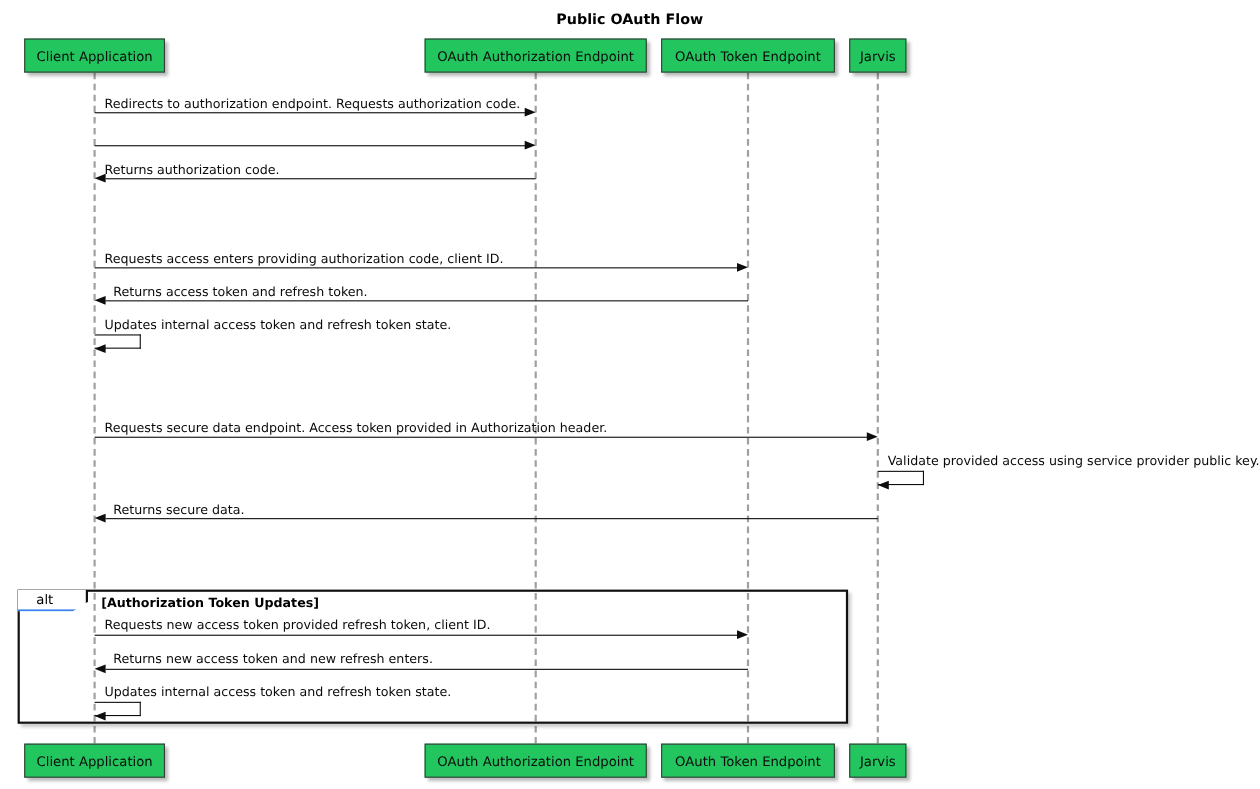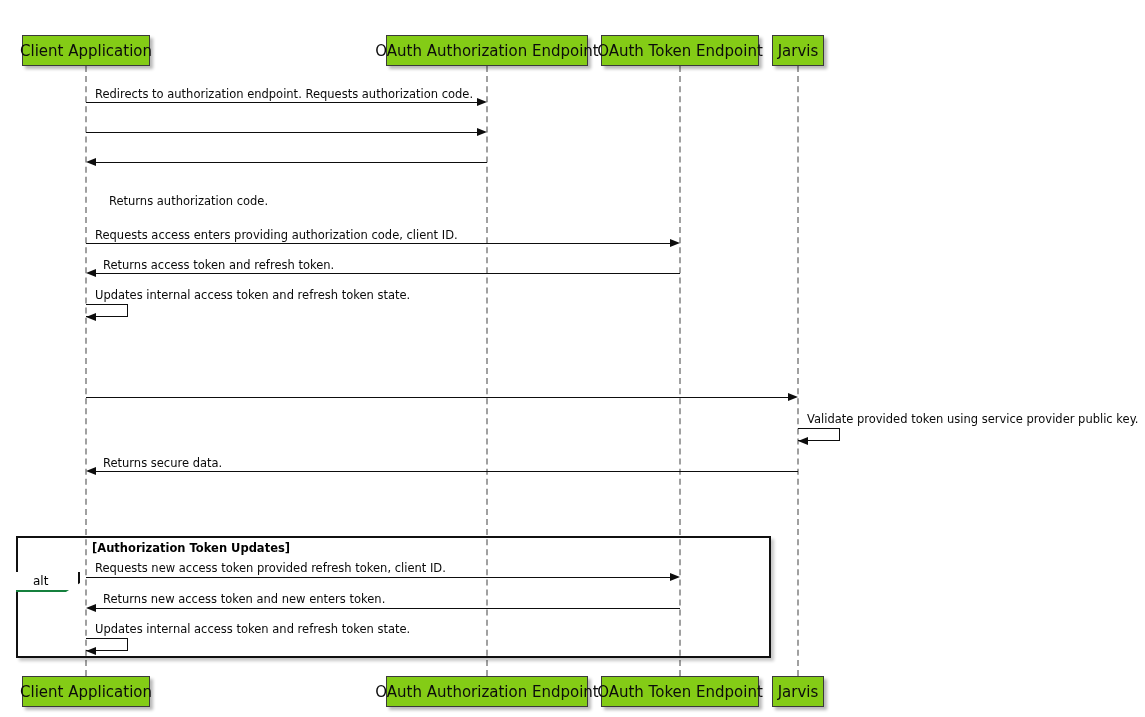--- a/index.html
+++ b/index.html
@@ -29,27 +29,27 @@
     font-weight: bold;
     color: #000000;
     letter-spacing: 0px;
     white-space: nowrap;
   }
 
   
   .participant {
     position: absolute;
     box-sizing: border-box;
-    background: #84cc16;
+    background: #22c55e;
     border: 1px solid #3A3A3A;
     box-shadow: 3px 3px 3px rgba(0,0,0,0.28);
     display: flex;
     align-items: center;
     justify-content: center;
-    font-size: 15px;
+    font-size: 12px;
     color: #0C0C0C;
     white-space: nowrap;
     height: 31px;
   }
 
   
   .lifeline {
     position: absolute;
     width: 0;
     border-left: 2px dashed #A0A0A0;
@@ -99,42 +99,42 @@
     box-sizing: border-box;
     border: 2px solid #101010;
     background: transparent;
     box-shadow: 3px 3px 3px rgba(0,0,0,0.22);
   }
   .alt-tab {
     position: absolute;
     box-sizing: border-box;
     background: #FFFFFF;
     border-right: 2px solid #101010;
-    border-bottom: 2px solid #15803d;
+    border-bottom: 2px solid #3b82f6;
     font-size: 12px;
     color: #000000;
     display: flex;
     align-items: center;
     padding-left: 17px;
     clip-path: polygon(0 0, 100% 0, 100% 55%, 78% 100%, 0 100%);
-    margin-top: 36px;
   }
   .alt-condition {
     position: absolute;
     font-size: 11.5px;
     font-weight: bold;
     color: #000000;
     white-space: nowrap;
   }
 </style>
 </head>
 <body>
 
 <div id="canvas">
 
+  <div class="diagram-title">Public OAuth Flow</div>
 
   <div class="lifeline" style="left:85px; top:66px; height:610px;"></div>
   <div class="lifeline" style="left:486px; top:66px; height:610px;"></div>
   <div class="lifeline" style="left:679px; top:66px; height:610px;"></div>
   <div class="lifeline" style="left:797px; top:66px; height:610px;"></div>
 
   <div class="participant" style="left:22px; top:35px; width:128px;">
     <span>Client Application</span>
   </div>
   <div class="participant" style="left:386px; top:35px; width:202px;">
@@ -147,58 +147,59 @@
     <span>Jarvis</span>
   </div>
 
   <div class="msg-label" style="left:95px; top:88px;">Redirects to authorization endpoint. Requests authorization code.</div>
   <div class="msg-line" style="left:86px; top:102px; width:393px;"></div>
   <div class="arrow-head arrow-right" style="left:477px; top:97.5px;"></div>
 
   <div class="msg-line" style="left:86px; top:132px; width:393px;"></div>
   <div class="arrow-head arrow-right" style="left:477px; top:127.5px;"></div>
 
-  <div class="msg-label" style="left:109px; top:148px;margin-top:47px;">Returns authorization code.</div>
+  <div class="msg-label" style="left:95px; top:148px;">Returns authorization code.</div>
   <div class="msg-line" style="left:96px; top:162px; width:391px;"></div>
   <div class="arrow-head arrow-left" style="left:86px; top:157.5px;"></div>
 
   <div class="msg-label" style="left:95px; top:229px;">Requests access enters providing authorization code, client ID.</div>
   <div class="msg-line" style="left:86px; top:243px; width:586px;"></div>
   <div class="arrow-head arrow-right" style="left:670px; top:238.5px;"></div>
 
   <div class="msg-label" style="left:103px; top:259px;">Returns access token and refresh token.</div>
   <div class="msg-line" style="left:96px; top:273px; width:584px;"></div>
   <div class="arrow-head arrow-left" style="left:86px; top:268.5px;"></div>
 
   <div class="msg-label" style="left:95px; top:289px;">Updates internal access token and refresh token state.</div>
   <div class="self-call" style="left:86px; top:304px; width:42px; height:13px;"></div>
   <div class="arrow-head arrow-left" style="left:86px; top:312.5px;"></div>
 
+  <div class="msg-label" style="left:95px; top:383px;">Requests secure data endpoint. Access token provided in Authorization header.</div>
   <div class="msg-line" style="left:86px; top:397px; width:704px;"></div>
   <div class="arrow-head arrow-right" style="left:788px; top:392.5px;"></div>
 
-  <div class="msg-label" style="left:807px; top:413px;">Validate provided token using service provider public key.</div>
+  <div class="msg-label" style="left:807px; top:413px;">Validate provided access using service provider public key.</div>
   <div class="self-call" style="left:798px; top:428px; width:42px; height:13px;"></div>
   <div class="arrow-head arrow-left" style="left:798px; top:436.5px;"></div>
 
   <div class="msg-label" style="left:103px; top:457px;">Returns secure data.</div>
   <div class="msg-line" style="left:96px; top:471px; width:702px;"></div>
   <div class="arrow-head arrow-left" style="left:86px; top:466.5px;"></div>
 
   <div class="alt-frame" style="left:16px; top:536px; width:755px; height:122px;"></div>
   <div class="alt-tab" style="left:16px; top:536px; width:64px; height:20px;">
     <span>alt</span>
   </div>
   <div class="alt-condition" style="left:92px; top:541px;">[Authorization Token Updates]</div>
 
   <div class="msg-label" style="left:95px; top:562px;">Requests new access token provided refresh token, client ID.</div>
   <div class="msg-line" style="left:86px; top:577px; width:586px;"></div>
   <div class="arrow-head arrow-right" style="left:670px; top:572.5px;"></div>
 
-  <div class="msg-label" style="left:103px; top:593px;">Returns new access token and new enters token.</div>
+  <div class="msg-label" style="left:103px; top:593px;">Returns new access token and new refresh enters.</div>
   <div class="msg-line" style="left:96px; top:608px; width:584px;"></div>
   <div class="arrow-head arrow-left" style="left:86px; top:603.5px;"></div>
 
   <div class="msg-label" style="left:95px; top:623px;">Updates internal access token and refresh token state.</div>
   <div class="self-call" style="left:86px; top:638px; width:42px; height:13px;"></div>
   <div class="arrow-head arrow-left" style="left:86px; top:646.5px;"></div>
 
   <div class="participant" style="left:22px; top:676px; width:128px;">
     <span>Client Application</span>
   </div>

